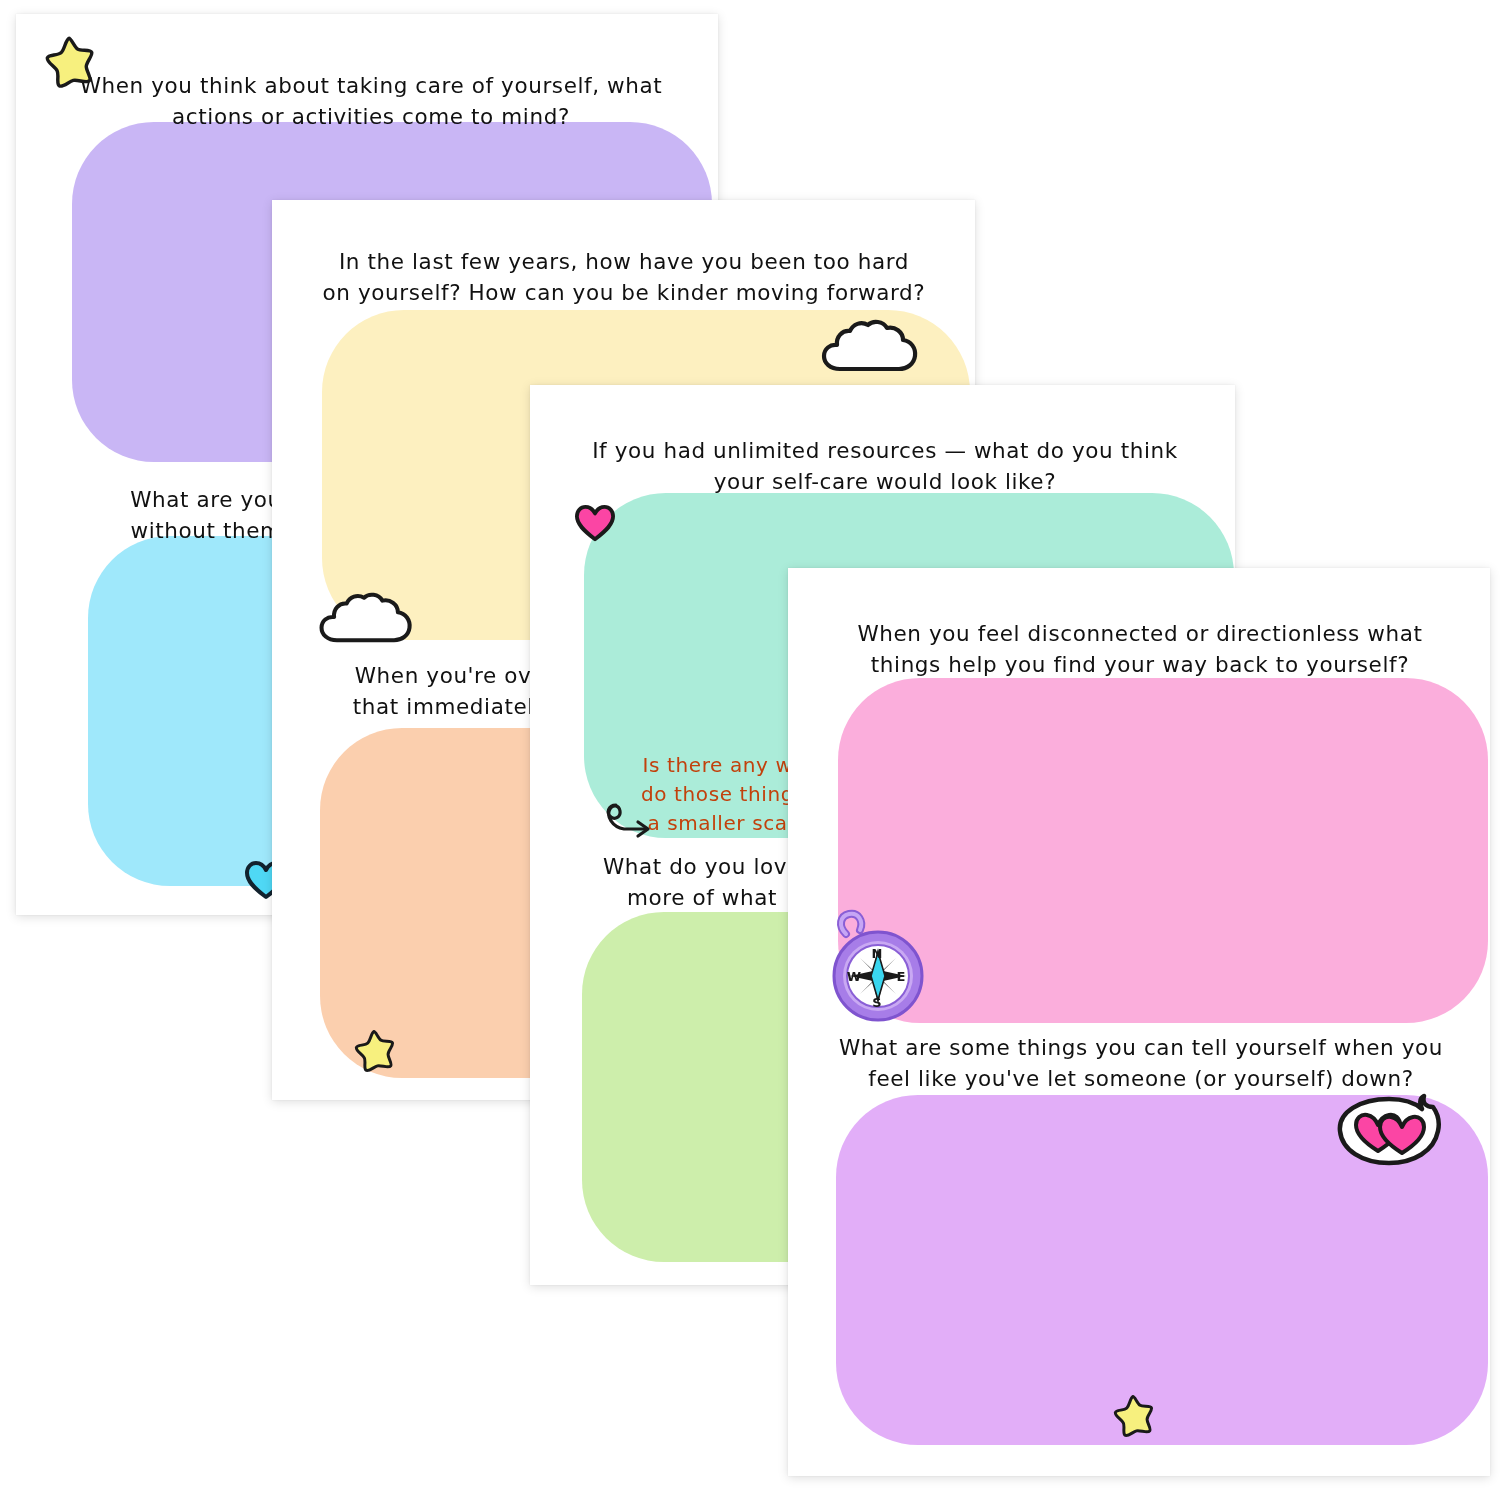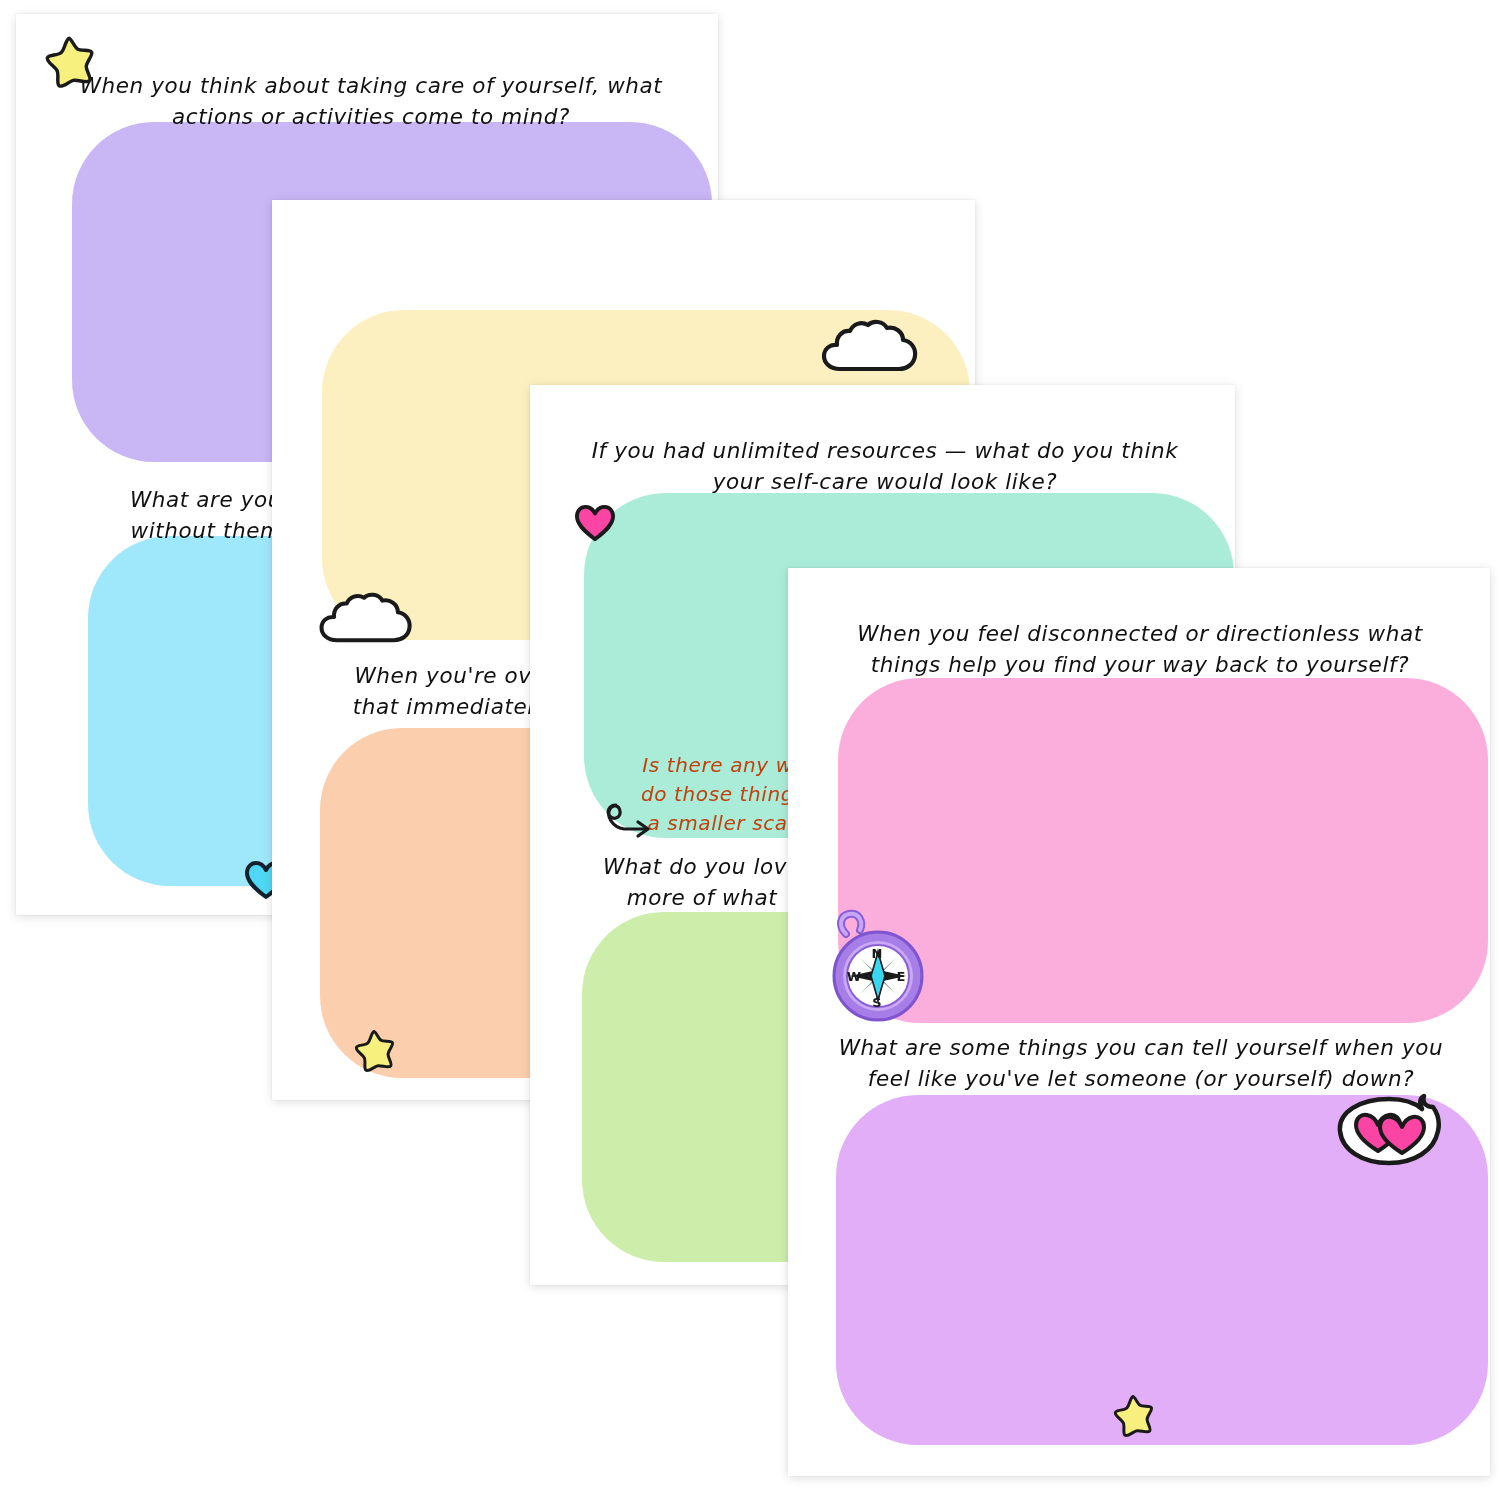--- a/index.html
+++ b/index.html
@@ -22,21 +22,20 @@
   .q{
     position:absolute;
     text-align:center;
     font-family:"DejaVu Sans", sans-serif;
     font-size:21.5px;
     line-height:31px;
     letter-spacing:0.6px;
     color:#111111;
     white-space:pre-line;
     font-weight:400;
-    font-style:italic;
   }
   .q.teal{color:#c2410c;}
 
   .panel{
     position:absolute;
     border-radius:82px;
   }
 
   .deco{position:absolute;}
 
@@ -87,20 +86,22 @@
     </svg>
 
     <svg class="deco" style="left:228px;top:845px;" width="44" height="42" viewBox="0 0 44 42">
       <path d="M22 38 C10 29 3 22 3 14 C3 8 7 4 12 4 C16 4 20 7 22 11 C24 7 28 4 32 4 C37 4 41 8 41 14 C41 22 34 29 22 38 Z" fill="#4fd8f5" stroke="#12222e" stroke-width="4" stroke-linejoin="round"></path>
     </svg>
   </div>
 
   <div class="card" id="card2">
     <div class="panel" id="c2-panel-a"></div>
     <div class="panel" id="c2-panel-b"></div>
+    <div class="q" id="c2-q1">In the last few years, how have you been too hard
+on yourself? How can you be kinder moving forward?</div>
     <div class="q" id="c2-q2">When you're ove
 that immediately</div>
 
     <svg class="deco" style="left:548px;top:117px;" width="100" height="60" viewBox="0 0 100 60">
       <path d="M20 52 C10 52 4 46 4 39 C4 32 10 27 17 28 C16 20 22 13 30 14 C33 7 41 4 48 8 C53 3 63 4 67 11 C75 9 83 15 83 23 C91 24 96 31 95 39 C94 47 87 52 79 52 Z" fill="#ffffff" stroke="#1a1a1a" stroke-width="4.2" stroke-linejoin="round"></path>
     </svg>
 
     <svg class="deco" style="left:44px;top:390px;" width="100" height="58" viewBox="0 0 100 60">
       <path d="M20 52 C10 52 4 46 4 39 C4 32 10 27 17 28 C16 20 22 13 30 14 C33 7 41 4 48 8 C53 3 63 4 67 11 C75 9 83 15 83 23 C91 24 96 31 95 39 C94 47 87 52 79 52 Z" fill="#ffffff" stroke="#1a1a1a" stroke-width="4.2" stroke-linejoin="round"></path>
     </svg>

